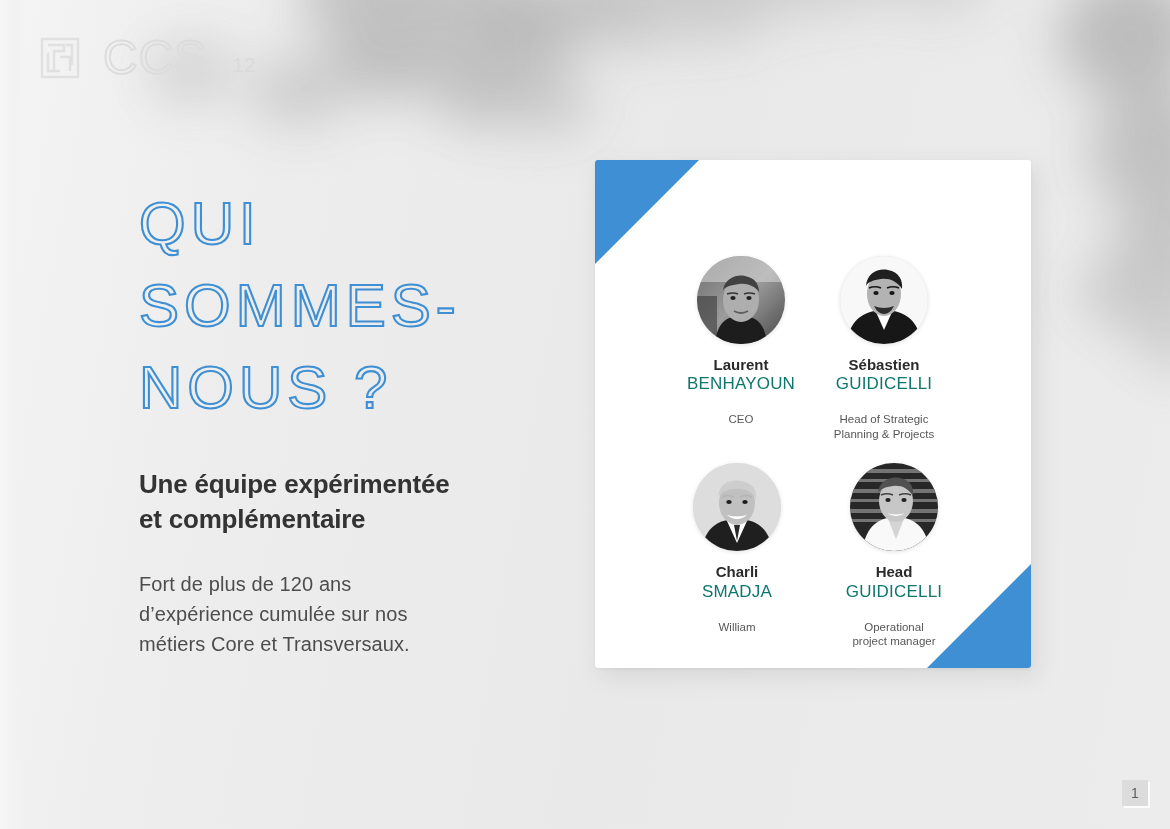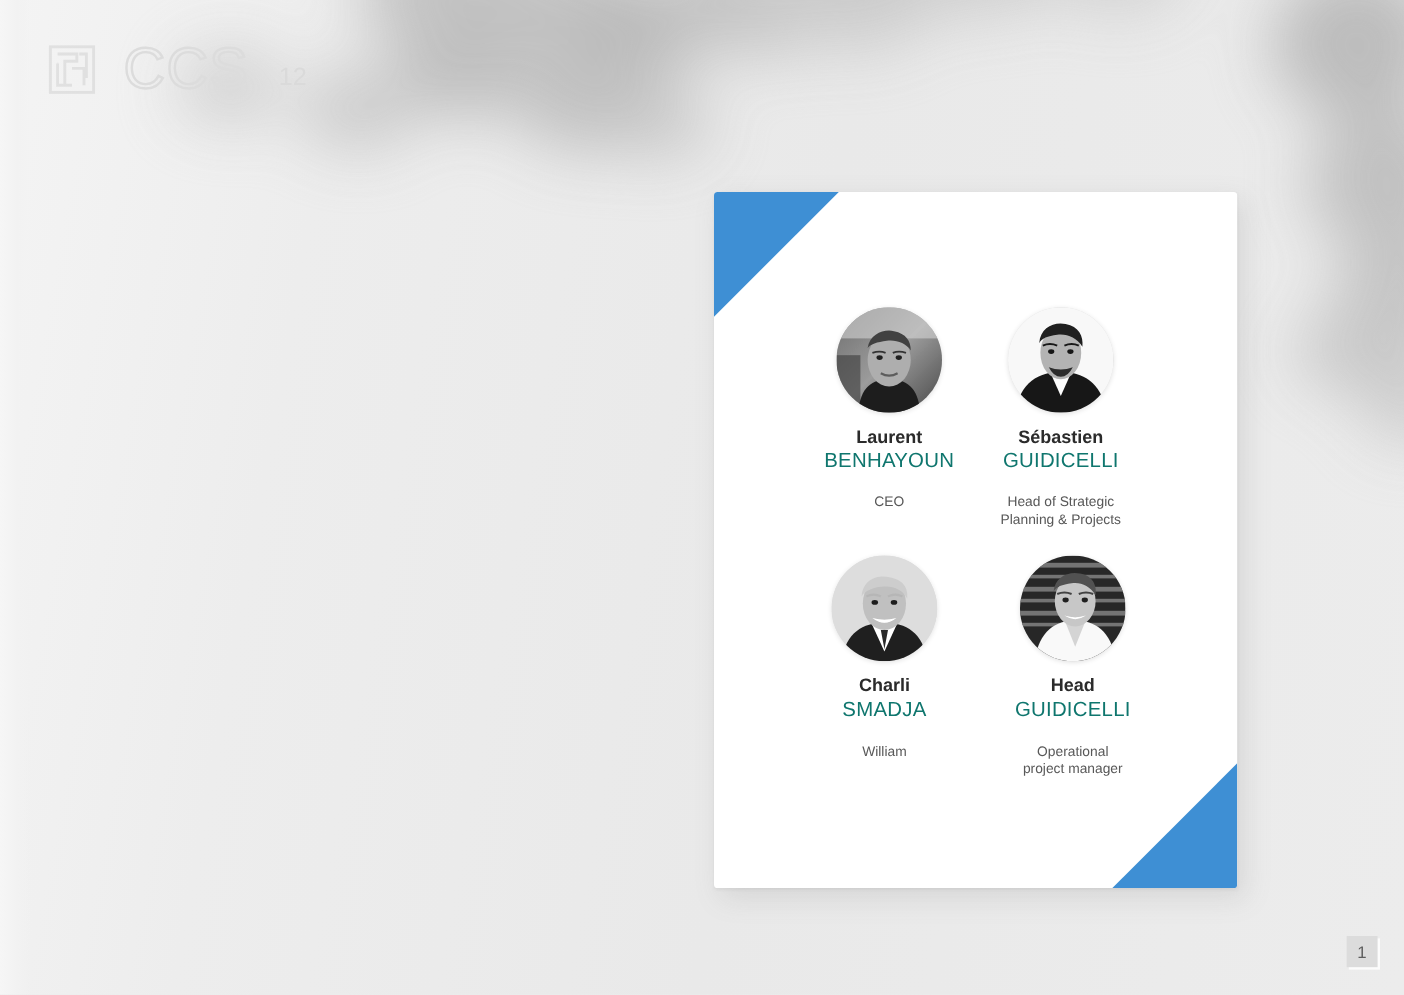--- a/index.html
+++ b/index.html
@@ -130,21 +130,21 @@
     color: #4d4d4d;
     line-height: 1.49;
     letter-spacing: 0.1px;
     white-space: pre-line;
   }
 
   
   .card {
     position: absolute;
     left: 595px; top: 160px;
-    width: 436px; height: 580px;
+    width: 436px; height: 508px;
     background: #ffffff;
     border-radius: 3px;
     box-shadow: 6px 8px 22px rgba(120,120,120,0.17),
                 0 1px 3px rgba(120,120,120,0.10);
     overflow: hidden;
   }
   .corner {
     position: absolute;
     width: 0; height: 0;
   }
@@ -262,20 +262,30 @@
         <path d="M8 8 H24 V14 H14 V34"></path>
         <path d="M8 16 H8.5 M8 16 V34 H20"></path>
         <path d="M20 20 H30 V34"></path>
         <path d="M26 8 H32 V28"></path>
       </svg>
     </span>
     <span class="logo-word">CCS</span>
     <span class="logo-num">12</span>
   </div>
 
+  <div class="left-col">
+    <div class="headline">QUI
+SOMMES-
+NOUS ?</div>
+    <div class="subhead">Une équipe expérimentée
+et complémentaire</div>
+    <div class="bodytext">Fort de plus de 120 ans
+d’expérience cumulée sur nos
+métiers Core et Transversaux.</div>
+  </div>
 
   <div class="card">
     <div class="corner corner-tl"></div>
     <div class="corner corner-br"></div>
 
     <div class="team-grid">
 
       <div class="team-row team-row-1">
 
         <div class="member">

